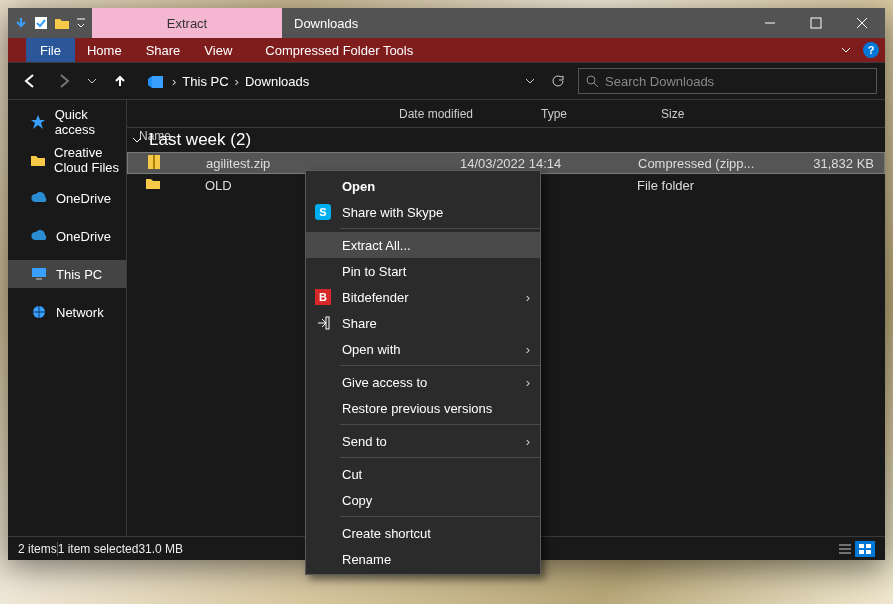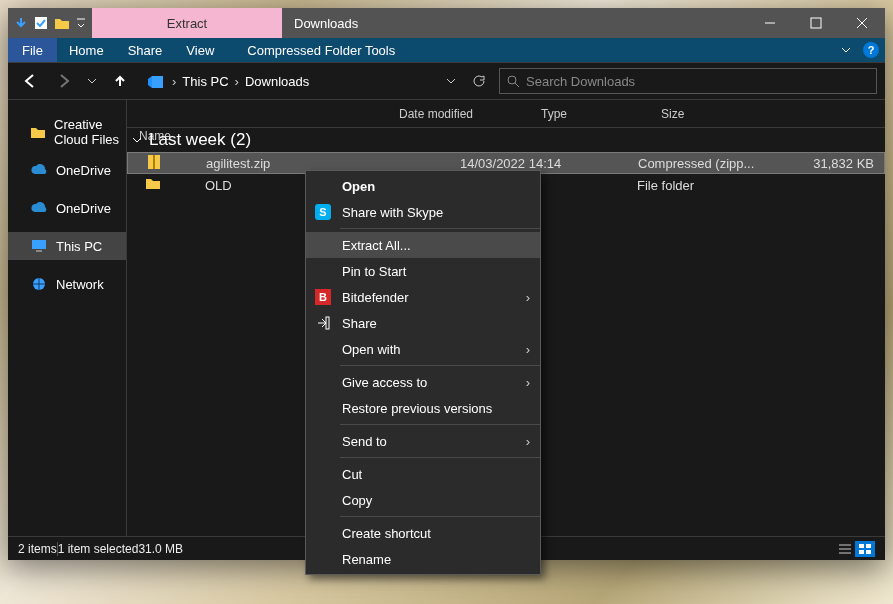--- a/index.html
+++ b/index.html
@@ -6,37 +6,37 @@
 body { background: linear-gradient(135deg,#e8dcc8 0%,#c8b890 20%,#f0e8d8 40%,#d8c8a0 60%,#b8a878 80%,#f0e8d0 100%); width:893px; height:604px; overflow:hidden; position:relative; }
 .window { position:absolute; left:8px; top:8px; width:877px; height:552px; background:#191919; color:#ddd; box-shadow:0 8px 30px rgba(0,0,0,.5); font-size:13px; }
 .titlebar { height:30px; background:#535353; display:flex; align-items:stretch; }
 .qat { display:flex; align-items:center; padding:0 6px; gap:6px; }
 .qat svg { display:block; }
 .ribbon-tab-context { background:#f4b6d0; width:190px; display:flex; align-items:center; justify-content:center; color:#333; font-size:13px; }
 .title-text { flex:1; display:flex; align-items:center; padding-left:12px; color:#fff; font-size:13px; }
 .win-controls { display:flex; }
 .win-btn { width:46px; display:flex; align-items:center; justify-content:center; color:#fff; }
 
-.menubar { height:24px; background:#0c4a6e; display:flex; align-items:stretch; }
+.menubar { height:24px; background:#7f1d1d; display:flex; align-items:stretch;padding-left:18px; }
 .menu-file { background:#2b579a; color:#fff; padding:0 14px; display:flex; align-items:center; }
 .menu-item { padding:0 12px; display:flex; align-items:center; color:#fff; }
 .menu-contextlabel { width:190px; text-align:center; display:flex; align-items:center; justify-content:center; color:#fff; }
 .menubar .spacer { flex:1; }
 .menu-caret { width:22px; display:flex; align-items:center; justify-content:center; }
 .help-btn { width:28px; display:flex; align-items:center; justify-content:center; }
 .help-circle { width:16px; height:16px; border-radius:50%; background:#0078d7; color:#fff; font-size:11px; display:flex; align-items:center; justify-content:center; font-weight:bold; }
 
 .addrbar { height:38px; display:flex; align-items:center; padding:0 8px; gap:6px; border-top:1px solid #3a3a3a; border-bottom:1px solid #3a3a3a; }
 .nav-btn { width:28px; height:28px; display:flex; align-items:center; justify-content:center; color:#eee; }
 .crumb-box { display:flex; align-items:center; height:26px; flex:1; }
 .crumb-icon { width:18px; height:18px; margin:0 6px; }
 .crumb { padding:0 4px; color:#fff; }
 .crumb-sep { padding:0 2px; color:#ccc; }
 .crumb-spacer { flex:1; }
-.search-box { width:378px; height:26px; border:1px solid #555; display:flex; align-items:center; padding:0 6px; gap:6px; color:#999; }
+.search-box { width:299px; height:26px; border:1px solid #555; display:flex; align-items:center; padding:0 6px; gap:6px; color:#999; }
 .search-box input { background:transparent; border:none; outline:none; color:#ccc; width:100%; font-size:13px; }
 .search-box input::placeholder { color:#888; }
 
 .body { display:flex; height:calc(100% - 30px - 24px - 38px - 24px); }
 .sidebar { width:190px; border-right:1px solid #3a3a3a; padding:8px 0; }
 .side-item { height:28px; display:flex; align-items:center; padding-left:22px; gap:8px; color:#fff; }
 .side-item.selected { background:#444; }
 .side-icon { width:18px; height:18px; display:flex; align-items:center; justify-content:center; }
 .side-group-gap { height:10px; }
 
@@ -186,20 +186,28 @@
             <circle cx="6" cy="6" r="4" stroke="#888" fill="none"></circle>
             <path d="M9 9l4 4" stroke="#888"></path>
           </svg>
         </span>
       <input placeholder="Search Downloads" style="">
     </div>
   </div>
 
   <div class="body">
     <div class="sidebar">
+      <div class="side-item">
+        <span class="side-icon">
+            <svg width="16" height="16">
+              <path d="M8 1l2 5h5l-4 3 2 6-5-4-5 4 2-6-4-3h5z" fill="#3aa0ff"></path>
+            </svg>
+          </span>
+        <span>Quick access</span>
+      </div>
       <div class="side-group-gap"></div>
       <div class="side-item">
         <span class="side-icon">
             <svg width="16" height="14">
               <path d="M1 3h5l2 2h7v8H1z" fill="#f7c948"></path>
             </svg>
           </span>
         <span>Creative Cloud Files</span>
       </div>
       <div class="side-group-gap"></div>

